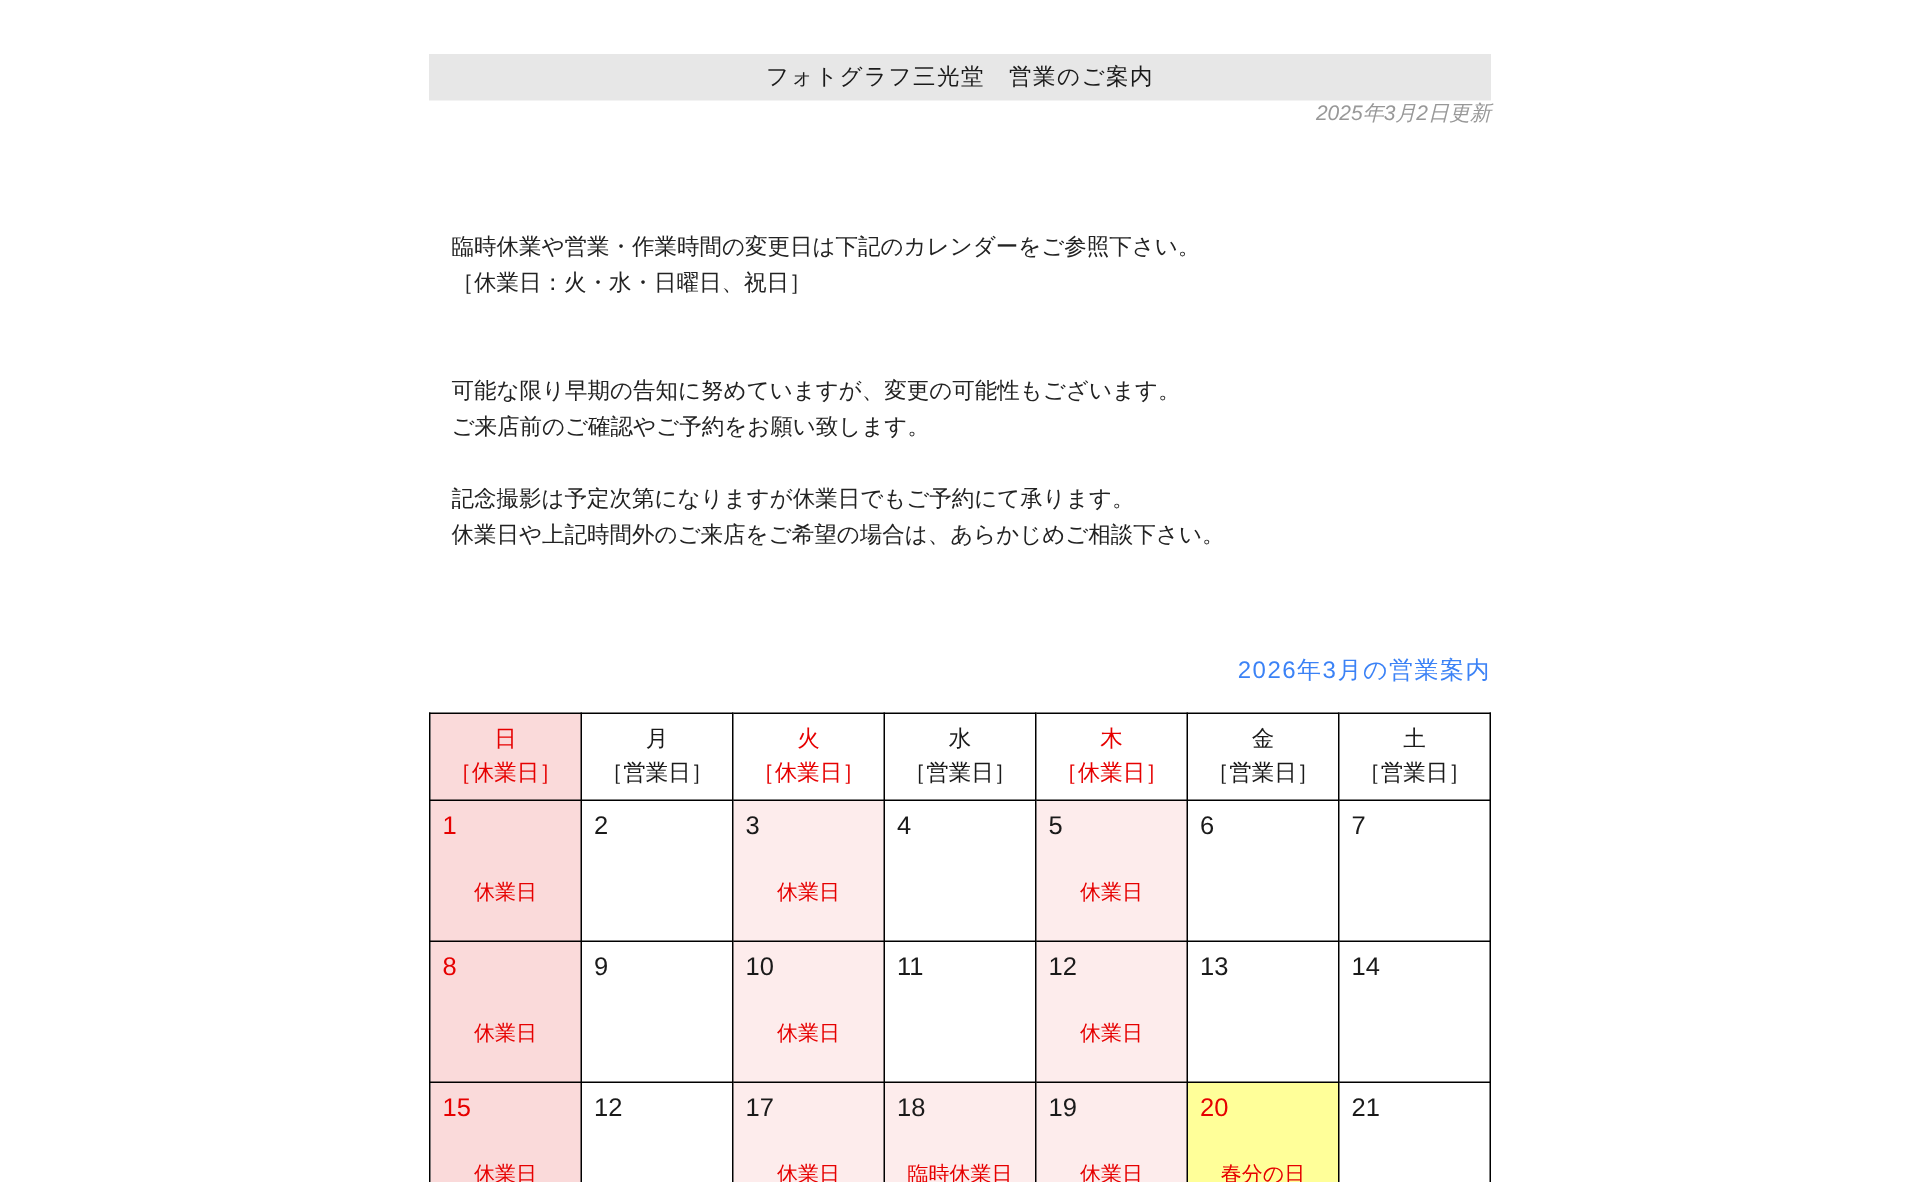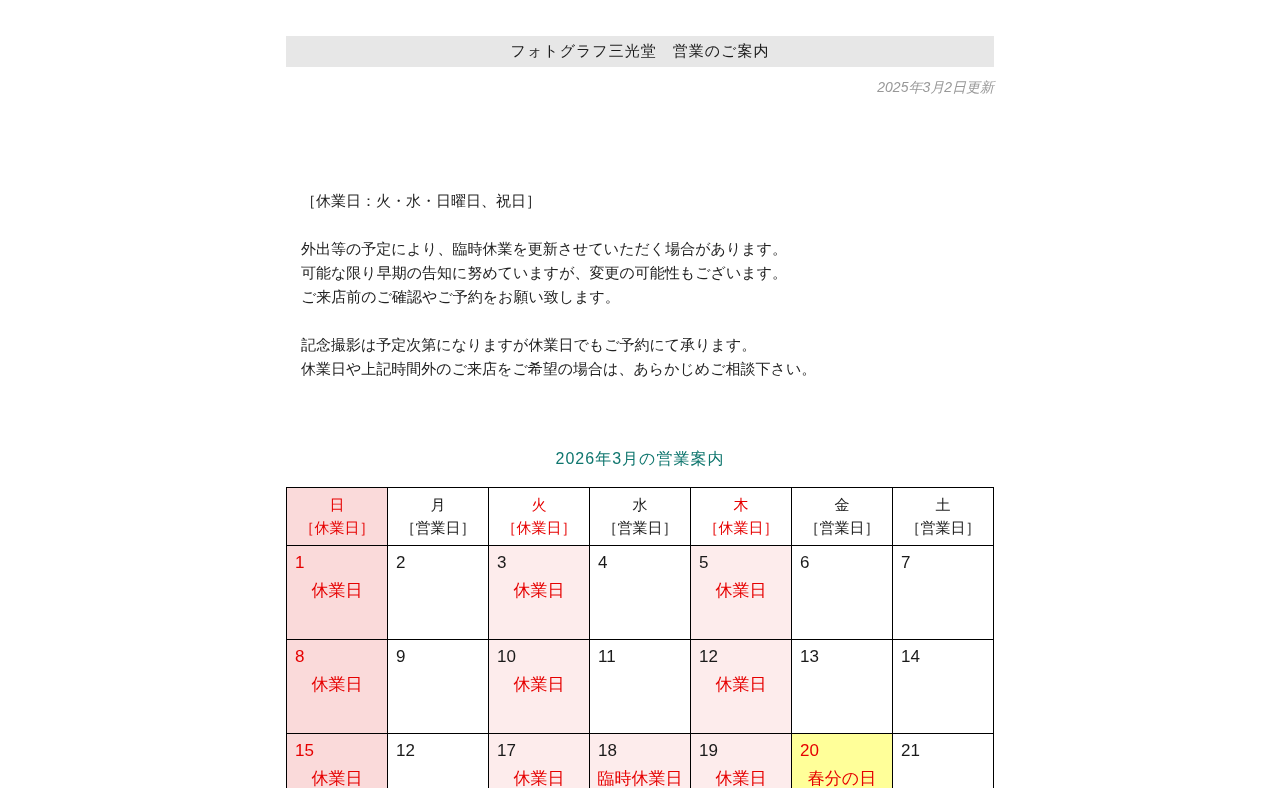--- a/index.html
+++ b/index.html
@@ -16,56 +16,55 @@
   .title-bar {
     margin-top:36px;
     background:#e7e7e7;
     text-align:center;
     font-size:15px;
     color:#1a1a1a;
     padding:6px 0;
     letter-spacing:1px;
   }
   .updated {
-    margin-top:12px;
     text-align:right;
     font-style:italic;
     font-size:14px;
     color:#989898;
   }
 
   .notice { margin-top:44px; padding-left:15px; font-size:15px; line-height:24px; color:#222; }
   .notice p { margin-bottom:24px; }
   .notice p:last-child { margin-bottom:0; }
 
   .cal-title {
     margin-top:68px;
-    text-align:center;
+    text-align:right;
     font-size:16px;
-    color:#0f766e;
+    color:#3b82f6;
     letter-spacing:1px;
   }
 
   table.calendar {
     margin-top:17px;
     border-collapse:collapse;
     table-layout:fixed;
     width:707px;
   }
   table.calendar th, table.calendar td {
     border:1px solid #000;
     width:101px;
     vertical-align:top;
     font-weight:normal;
   }
   .cal-th { height:58px; text-align:center; font-size:15px; line-height:23px; padding-top:5px; }
   .cal-td { height:94px; }
 
   .day-num { font-size:17px; line-height:24px; padding:5px 0 0 8px; }
-  .day-note { margin-top:9px; text-align:center; font-size:17px; line-height:14px; }
+  .day-note { margin-top:24px; text-align:center; font-size:14px; line-height:14px; }
   .day-note.c-blue { font-size:12px; margin-top:8px; letter-spacing:0; }
 
   .bg-sun     { background:#fadada; }
   .bg-closed  { background:#fdecec; }
   .bg-open    { background:#ffffff; }
   .bg-holiday { background:#ffff99; }
 
   .c-red   { color:#e60000; }
   .c-black { color:#1a1a1a; }
   .c-blue  { color:#0000cc; }
@@ -78,25 +77,25 @@
 
     <div class="title-bar">
       <span>フォトグラフ三光堂　営業のご案内</span>
     </div>
 
     <div class="updated">2025年3月2日更新</div>
 
     <div class="notice">
       <p>
         <br>
-        <br>
+        <span>臨時休業や営業・作業時間の変更日は下記のカレンダーをご参照下さい。</span><br>
         <span>［休業日：火・水・日曜日、祝日］</span>
       </p>
       <p>
-        <span>外出等の予定により、臨時休業を更新させていただく場合があります。</span><br>
+        <br>
         <span>可能な限り早期の告知に努めていますが、変更の可能性もございます。</span><br>
         <span>ご来店前のご確認やご予約をお願い致します。</span>
       </p>
       <p>
         <span>記念撮影は予定次第になりますが休業日でもご予約にて承ります。</span><br>
         <span>休業日や上記時間外のご来店をご希望の場合は、あらかじめご相談下さい。</span>
       </p>
     </div>
 
     <div class="cal-title">2026年3月の営業案内</div>

